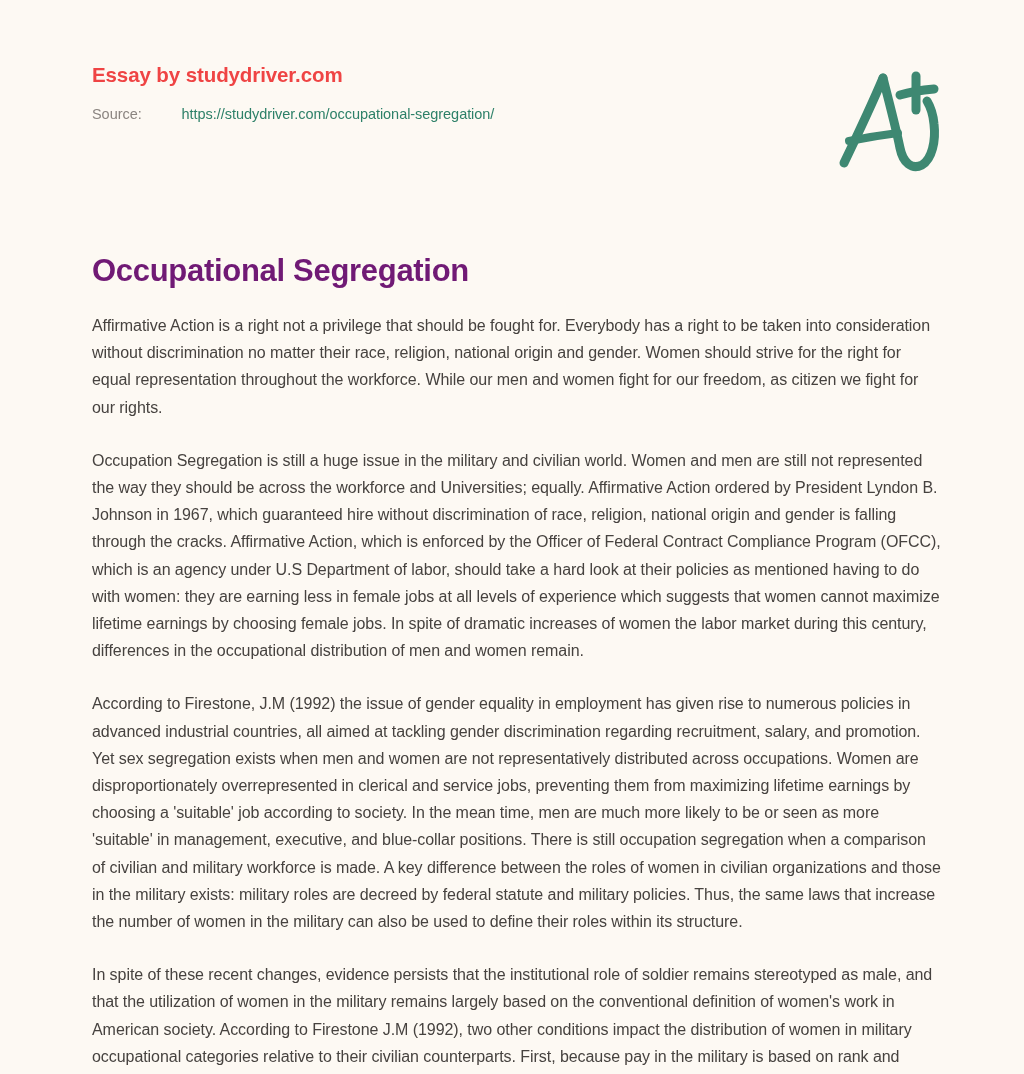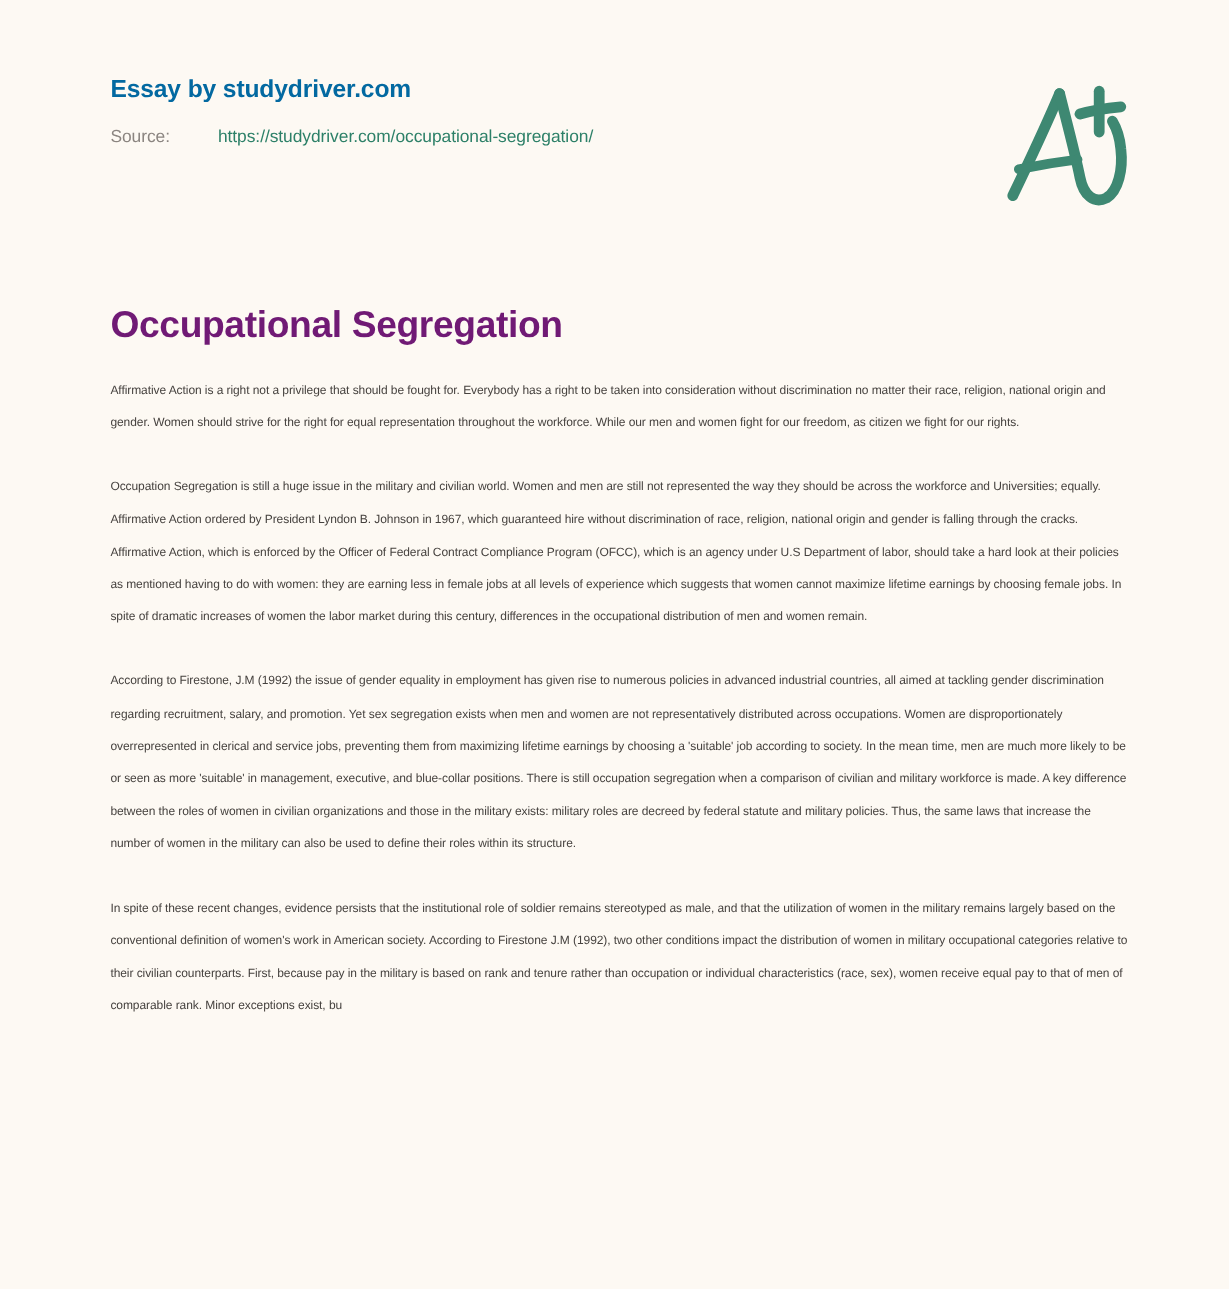--- a/index.html
+++ b/index.html
@@ -29,21 +29,21 @@
     position: absolute;
     left: 92px;
     top: 63px;
     right: 80px;
     height: 120px;
   }
 
   .brand-line {
     font-size: 20.5px;
     font-weight: bold;
-    color: #0369a1;
+    color: #ef4444;
     letter-spacing: -0.1px;
     line-height: 1.2;
     margin: 0;
   }
 
   .source-line {
     margin: 0;
     margin-top: 17px;
     font-size: 14.5px;
     line-height: 1.3;
@@ -91,21 +91,21 @@
   
   .article-body {
     position: absolute;
     left: 92px;
     top: 312px;
     width: 849px;
   }
 
   .article-body p {
     margin: 0 0 26px 0;
-    font-size: 10px;
+    font-size: 16px;
     line-height: 27.2px;
     color: #46423f;
     letter-spacing: -0.06px;
     text-align: left;
   }
 
   .article-body p:last-child {
     margin-bottom: 0;
   }
 </style>

